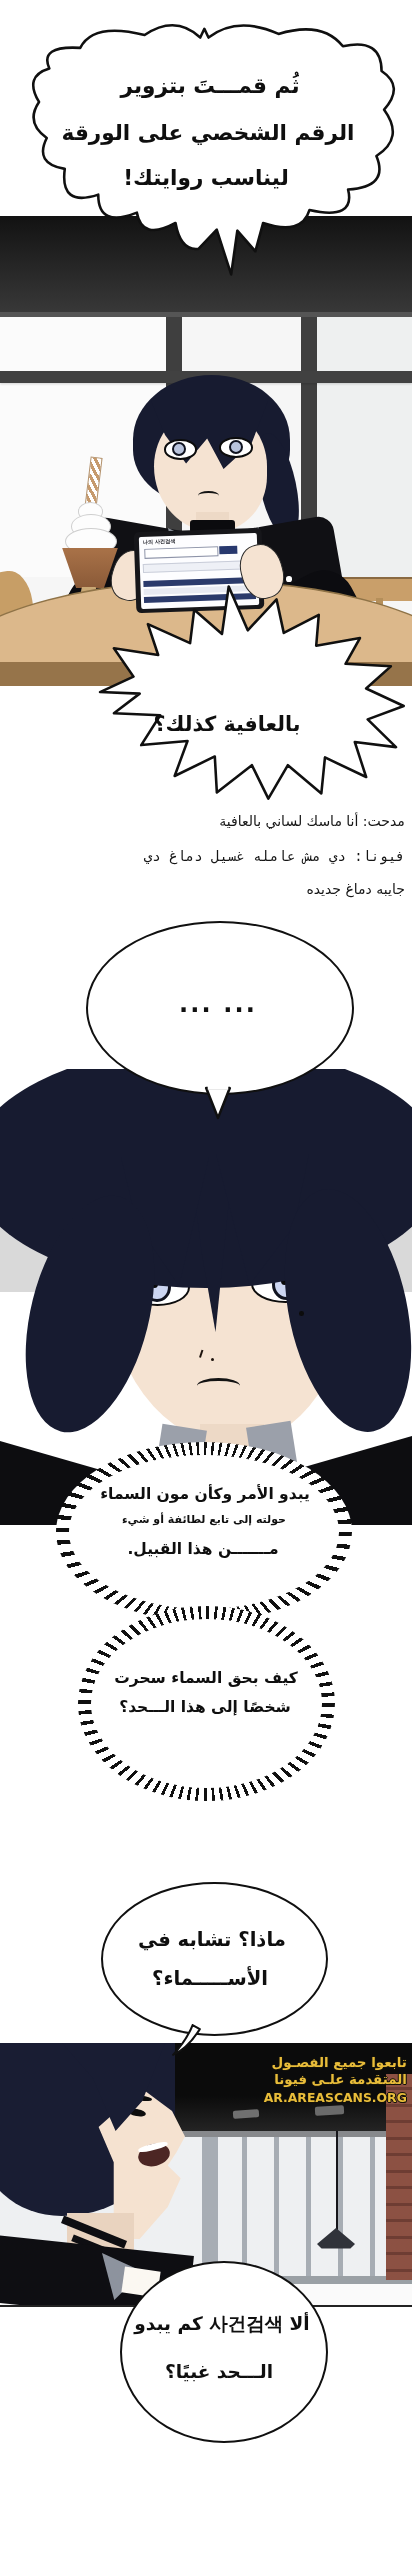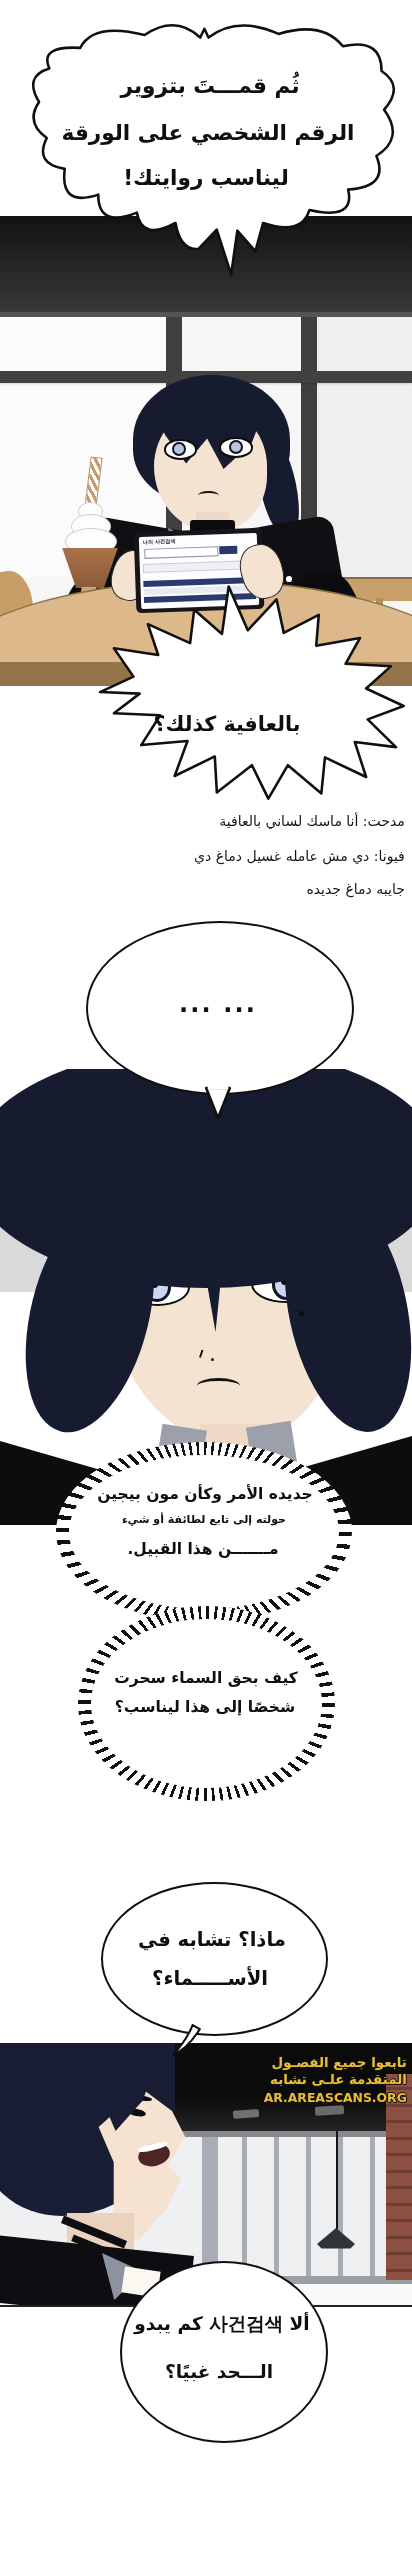--- a/index.html
+++ b/index.html
@@ -111,21 +111,21 @@
 
   <svg class="abs" style="left:82px;top:571px;" width="332" height="237" viewBox="0 0 645 460">
     <path d="M 35 235 L 100 205 L 62 150 L 148 163 L 128 103 L 210 140 L 218 75 L 272 122 L 285 30
              L 322 115 L 378 55 L 392 120 L 460 85 L 455 145 L 540 130 L 512 180 L 600 185 L 552 228
              L 625 262 L 555 288 L 610 342 L 530 332 L 552 400 L 472 362 L 465 432 L 400 377 L 362 442
              L 330 377 L 262 430 L 258 360 L 180 398 L 205 330 L 115 338 L 152 280 L 62 276 L 112 238 Z" fill="#ffffff" stroke="#101010" stroke-width="5" stroke-linejoin="round"></path>
   </svg>
   <div class="bt" style="left:227px;top:712px;font-size:20.6px;">بالعافية كذلك؟</div>
 
   <div class="note" style="top:813px;">مدحت: أنا ماسك لساني بالعافية</div>
-  <div class="note" style="top:848px;">فيونا: دي مش عامله غسيل دماغ دي</div>
+  <div class="note" style="top:848px;font-family:Liberation Mono, monospace;">فيونا: دي مش عامله غسيل دماغ دي</div>
   <div class="note" style="top:881px;">جايبه دماغ جديده</div>
 
   <div class="abs" style="left:0;top:1069px;width:412px;height:456px;overflow:hidden;background:#ffffff;">
     <div class="abs" style="left:0;top:100px;width:412px;height:56px;background:linear-gradient(#9c9c9c,#b9b9b9);"></div>
     <div class="abs" style="left:0;top:156px;width:412px;height:67px;background:#d9d9d9;"></div>
 
     <div class="abs" style="left:78px;top:216px;width:34px;height:57px;background:#e9d5c4;border-radius:50%;"></div>
     <div class="abs" style="left:86px;top:227px;width:18.5px;height:36px;background:#8f8f98;border-radius:50%;"></div>
     <div class="abs" style="left:350px;top:213px;width:31px;height:55px;background:#e9d5c4;border-radius:50%;"></div>
     <div class="abs" style="left:357px;top:224px;width:16.5px;height:34px;background:#8f8f98;border-radius:50%;"></div>
@@ -166,25 +166,25 @@
 
   <div class="rb" style="left:86px;top:921px;width:264px;height:170px;"></div>
   <svg class="abs" style="left:204px;top:1085px;" width="28" height="37" viewBox="0 0 54 72">
     <path d="M 4 6 L 27 64 L 50 6 Z" fill="#ffffff" stroke="#101010" stroke-width="5" stroke-linejoin="round"></path>
     <rect x="7" y="0" width="40" height="9" fill="#ffffff"></rect>
   </svg>
   <div class="bt" style="left:218px;top:990px;font-size:24px;letter-spacing:2.1px;">... ...</div>
 
   <div class="fuzzy" style="left:56px;top:1442px;width:296px;height:180px;"></div>
   <div class="fuzzy" style="left:78px;top:1606px;width:257px;height:195px;"></div>
-  <div class="bt" style="left:205px;top:1485px;font-size:15.5px;">جديده الأمر وكأن مون بيجين</div>
+  <div class="bt" style="left:205px;top:1485px;font-size:15.5px;">يبدو الأمر وكأن مون السماء</div>
   <div class="bt" style="left:204px;top:1513px;font-size:11px;">حولته إلى تابع لطائفة أو شيء</div>
   <div class="bt" style="left:203px;top:1540px;font-size:15.5px;">مـــــــن هذا القبيل.</div>
   <div class="bt" style="left:206px;top:1669px;font-size:15.5px;">كيف بحق السماء سحرت</div>
-  <div class="bt" style="left:205px;top:1698px;font-size:15.5px;">شخصًا إلى هذا ليناسب؟</div>
+  <div class="bt" style="left:205px;top:1698px;font-size:15.5px;">شخصًا إلى هذا الـــحد؟</div>
 
   <div class="abs" style="left:0;top:2043px;width:412px;height:264px;overflow:hidden;background:#fafafa;">
     <div class="abs" style="left:0;top:0;width:412px;height:88px;background:linear-gradient(#0b0b0b 60%,#242424);"></div>
     <div class="abs" style="left:233px;top:67px;width:26px;height:8.2px;background:#707070;border-radius:2.1px;transform:rotate(-4deg);"></div>
     <div class="abs" style="left:315px;top:63px;width:29px;height:9.3px;background:#6a6a6a;border-radius:2.1px;transform:rotate(-3deg);"></div>
 
     <div class="abs" style="left:0;top:88px;width:412px;height:149px;background:#eef0f2;"></div>
     <div class="abs" style="left:0;top:88px;width:412px;height:6.2px;background:#87898c;"></div>
     <div class="abs" style="left:202px;top:94px;width:15.5px;height:143px;background:#a7adb4;"></div>
     <div class="abs" style="left:242px;top:94px;width:4.6px;height:143px;background:#a7adb4;"></div>
@@ -216,21 +216,21 @@
   </div>
 
   <div class="rb" style="left:101px;top:1882px;width:223px;height:150px;"></div>
   <svg class="abs" style="left:170px;top:2024px;" width="36" height="36" viewBox="0 0 70 70">
     <path d="M 44 2 Q 32 32 6 60 Q 34 48 58 10 Z" fill="#ffffff" stroke="#101010" stroke-width="4" stroke-linejoin="round"></path>
   </svg>
   <div class="bt" style="left:212px;top:1916px;font-size:19.6px;margin-top:12px;">ماذا؟ تشابه في</div>
   <div class="bt" style="left:210px;top:1967px;font-size:19.6px;">الأســـــماء؟</div>
 
   <div class="wm" style="top:2055px;font-size:13.4px;">تابعوا جميع الفصـول</div>
-  <div class="wm" style="top:2072px;font-size:13.4px;">المتقدمة علـى تشابه</div>
+  <div class="wm" style="top:2072px;font-size:13.4px;">المتقدمة علـى فيونا</div>
   <div class="wm" style="top:2090px;font-size:12.4px;direction:ltr;">AR.AREASCANS.ORG</div>
 
   <div class="rb" style="left:120px;top:2261px;width:204px;height:178px;"></div>
   <div class="bt" style="left:222px;top:2311px;font-size:18.5px;">ألا 사건검색 كم يبدو</div>
   <div class="bt" style="left:219px;top:2361px;font-size:18.5px;">الـــحد غبيًا؟</div>
 
 </div>
 
 
 </body></html>

